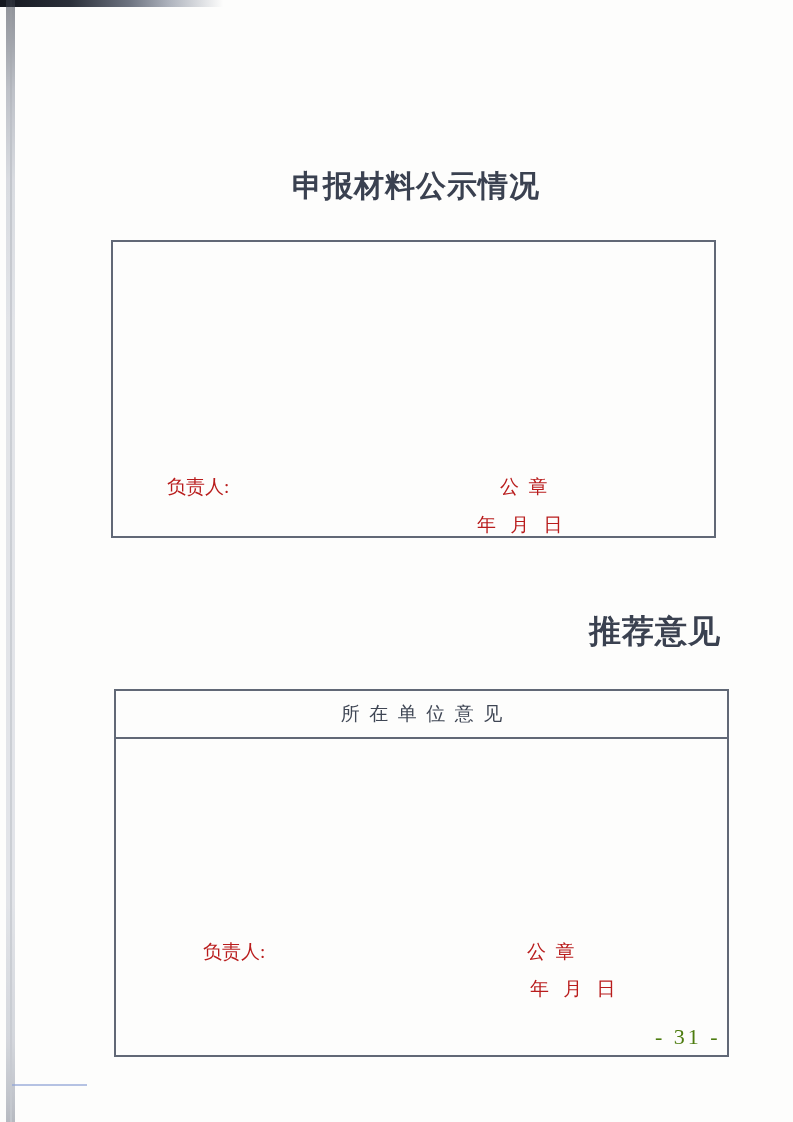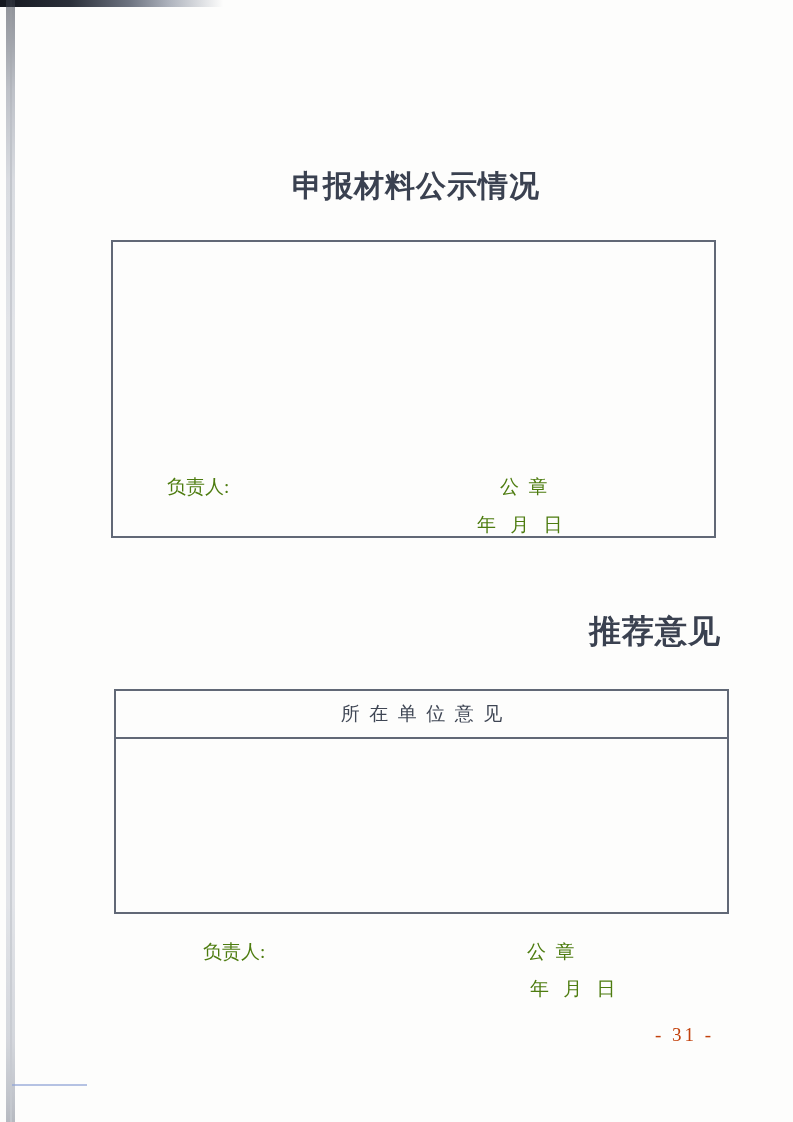--- a/index.html
+++ b/index.html
@@ -65,58 +65,58 @@
   .title-2 { top: 610px; font-size: 32px; letter-spacing: 1px; text-align: right; }
 
   
   .form-box {
     position: absolute;
     box-sizing: border-box;
     border: 2px solid #616876;
     background: transparent;
   }
   .box-1 { left: 111px; top: 240px; width: 605px; height: 298px; }
-  .box-2 { left: 114px; top: 689px; width: 615px; height: 225px; }
+  .box-2 { left: 114px; top: 689px; width: 615px; height: 368px; }
 
   .box-header {
     position: absolute;
     left: 0; top: 0;
     width: 100%; height: 48px;
     box-sizing: border-box;
     border-bottom: 2px solid #616876;
     text-align: center;
     font-size: 19px;
     line-height: 46px;
     white-space: pre;
     color: #3f4654;
   }
 
   .box-label {
     position: absolute;
     font-size: 19px;
     line-height: 22px;
     white-space: pre;
-    color: #4d7c0f;
+    color: #b91c1c;
   }
   .box-1 .leader-label { left: 54px;  top: 234px; }
   .box-1 .seal-label   { left: 387px; top: 234px; }
   .box-1 .date-label   { left: 364px; top: 272px; }
 
   .box-2 .leader-label { left: 87px;  top: 250px; }
   .box-2 .seal-label   { left: 411px; top: 250px; }
   .box-2 .date-label   { left: 414px; top: 287px; }
 
   
   .page-number {
     position: absolute;
     left: 655px; top: 1024px;
-    font-size: 19px;
+    font-size: 22px;
     letter-spacing: 3px;
     white-space: pre;
-    color: #c2410c;
+    color: #4d7c0f;
   }
 </style>
 </head>
 <body>
 
 <div class="page">
 
   <div class="scan-top-band"></div>
   <div class="scan-left-stripe"></div>
   <div class="scan-blue-tick"></div>

